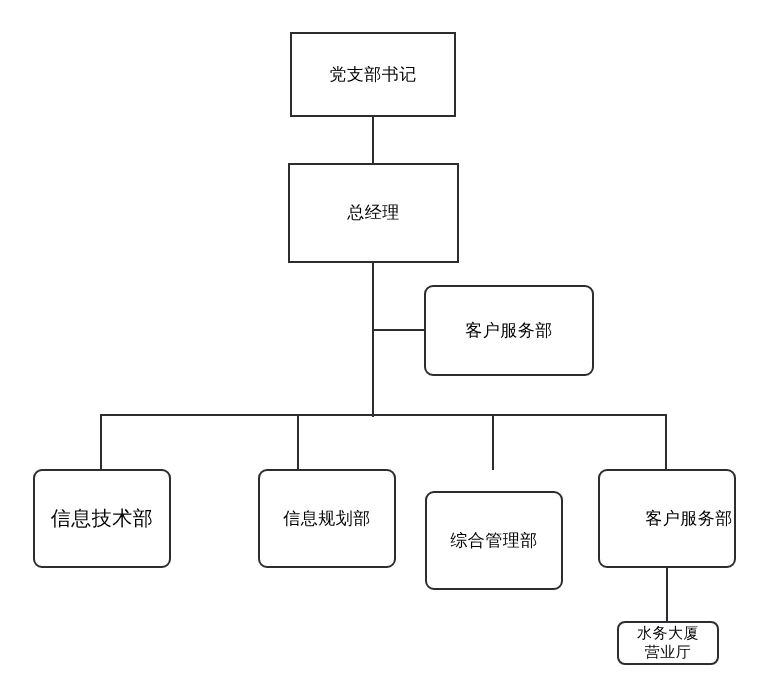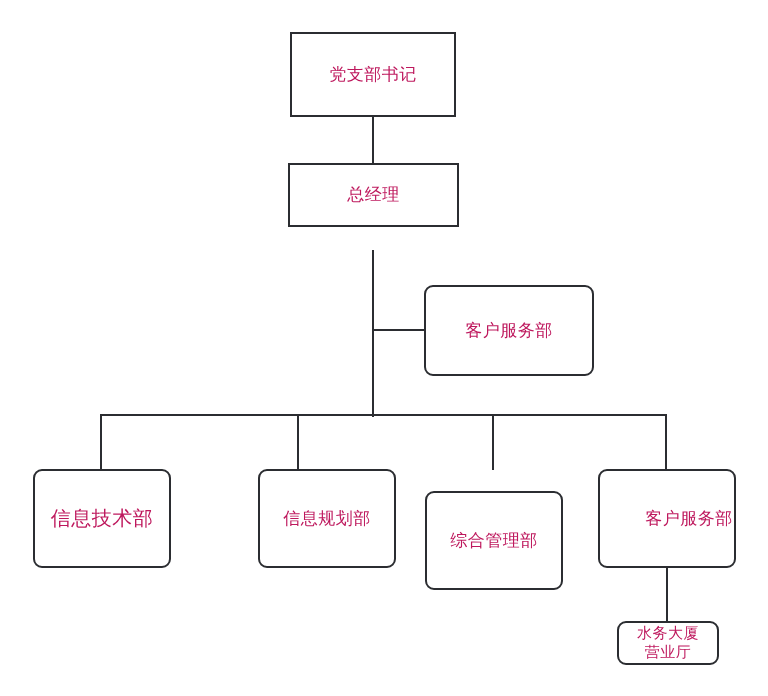--- a/index.html
+++ b/index.html
@@ -27,44 +27,44 @@
   }
   .node {
     position: absolute;
     box-sizing: border-box;
     background: #ffffff;
     border: 2px solid #2b2d31;
     display: flex;
     align-items: center;
     justify-content: center;
     text-align: center;
-    color: #be185d;
+    color: #000000;
     line-height: 1.25;
     z-index: 2;
   }
   .node.sharp {
     border-radius: 0;
   }
   .node.rounded {
     border-radius: 9px;
   }
   .node-label {
     display: block;
     white-space: pre-line;
     letter-spacing: 0.5px;
   }
   
   #node-party-secretary { left: 290px; top: 32px;  width: 166px; height: 85px;  font-size: 17px; }
-  #node-general-manager { left: 288px; top: 163px; width: 171px; height: 64px;  font-size: 17px; }
+  #node-general-manager { left: 288px; top: 163px; width: 171px; height: 100px;  font-size: 17px; }
   #node-deputy-manager  { left: 424px; top: 285px; width: 170px; height: 91px;  font-size: 17px; }
   #node-it-dept         { left: 33px;  top: 469px; width: 138px; height: 99px;  font-size: 20px; }
   #node-planning-dept   { left: 230px; top: 469px; width: 138px; height: 99px;  font-size: 17px; margin-left: 28px; }
   #node-admin-dept      { left: 425px; top: 469px; width: 138px; height: 99px;  font-size: 17px; margin-top: 22px; }
   #node-customer-dept   { left: 598px; top: 469px; width: 138px; height: 99px;  font-size: 17px; padding-left: 44px; }
-  #node-service-hall    { left: 617px; top: 621px; width: 102px; height: 44px;  font-size: 15px; border-width: 2px; }
+  #node-service-hall    { left: 617px; top: 621px; width: 102px; height: 44px;  font-size: 15px; border-width: 2px; border-radius: 8px; }
 </style>
 </head>
 <body>
 
 <div id="org-chart-canvas">
 
   <svg id="org-chart-svg" viewBox="0 0 768 696" preserveAspectRatio="none" aria-hidden="true">
     <g stroke="#2b2d31" stroke-width="2" fill="none" stroke-linecap="square">
 
       <line x1="373" y1="117" x2="373" y2="163"></line>

